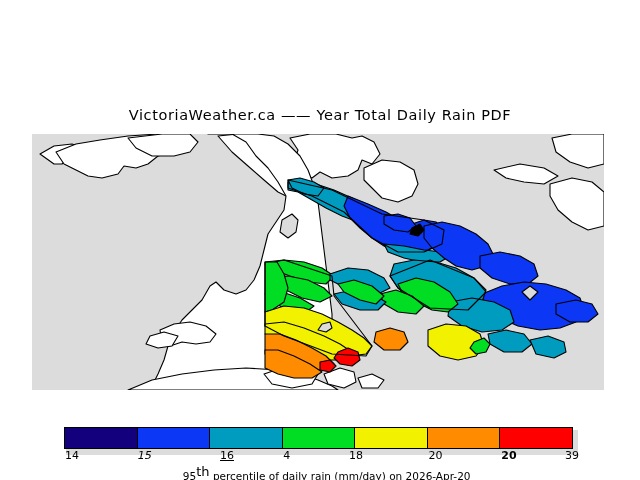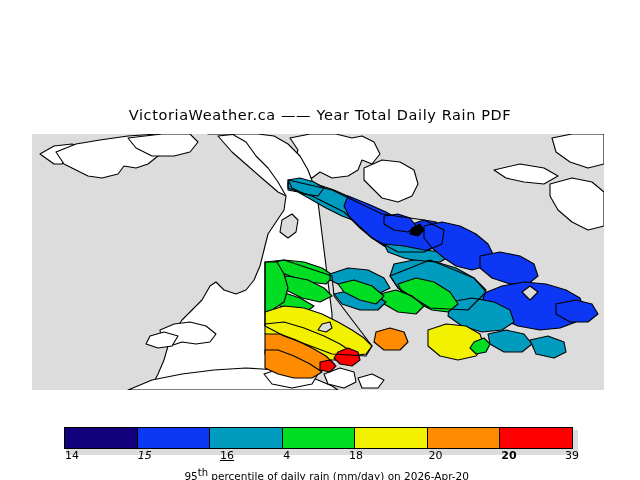--- a/index.html
+++ b/index.html
@@ -123,21 +123,21 @@
     left: 0;
     top: 458px;
     width: 640px;
     text-align: center;
     font-family: "DejaVu Sans", sans-serif;
     font-size: 10.5px;
     color: #000000;
     white-space: pre;
   }
   #caption sup {
-    font-size: 10px;
+    font-size: 13px;
     vertical-align: super;
     line-height: 0;
     margin-top: 32px;
   }
 </style>
 </head>
 <body>
 
 <div id="page">
 

